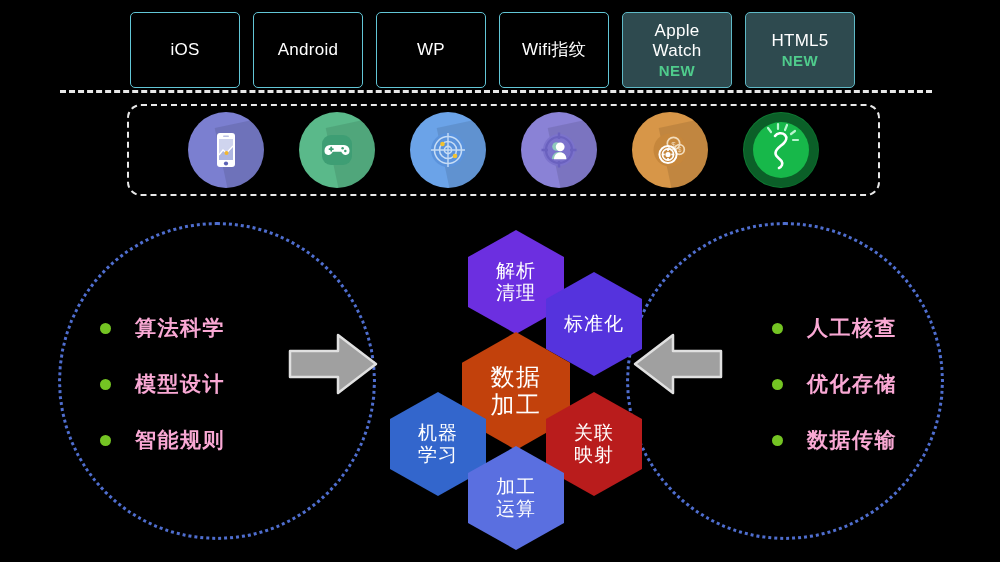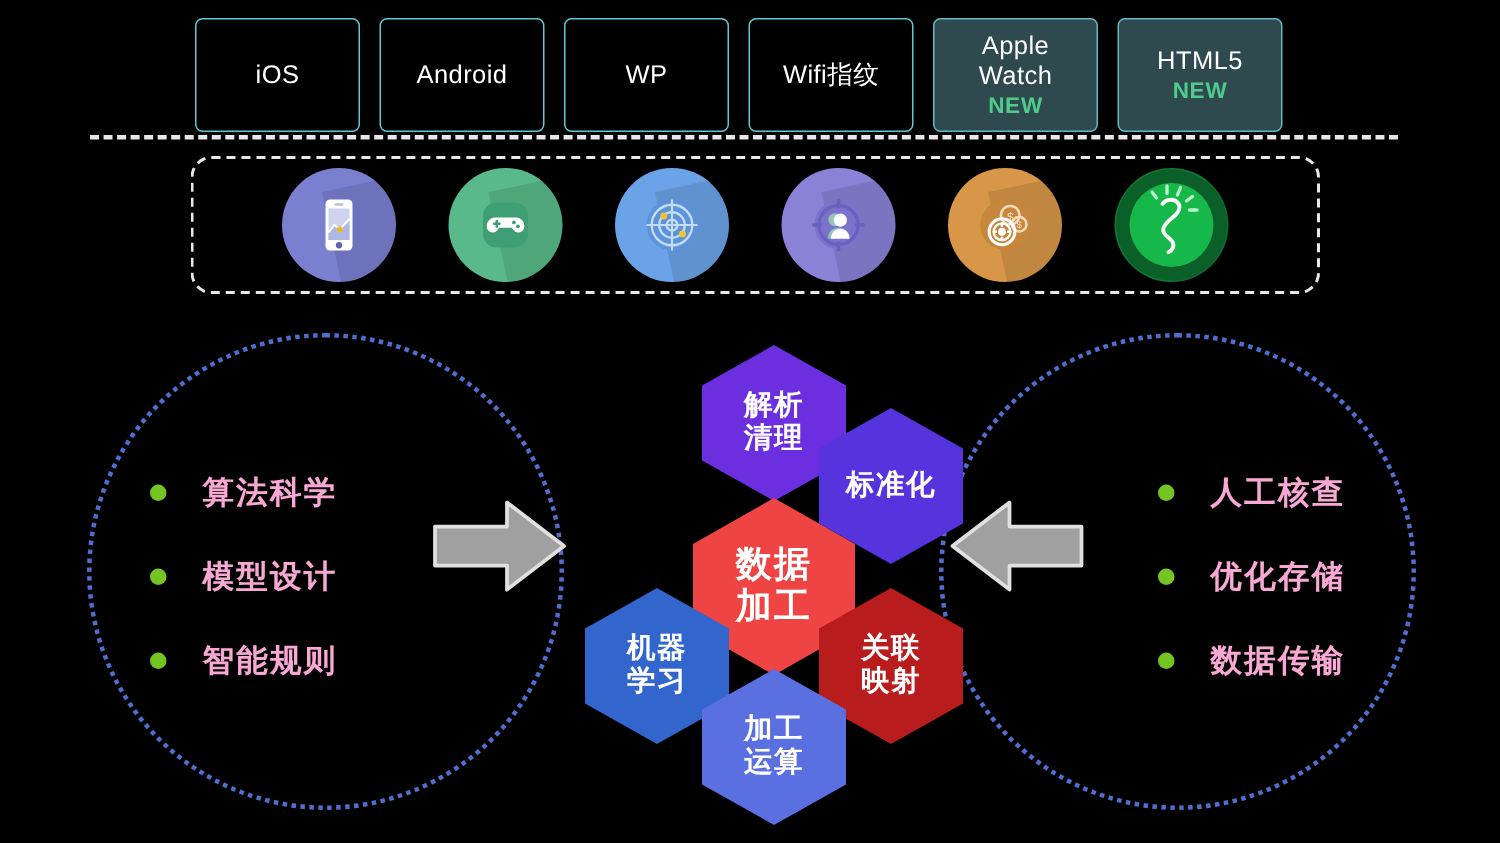--- a/index.html
+++ b/index.html
@@ -148,21 +148,21 @@
   .hex {
     position: absolute;
     width: 96px; height: 104px;
     clip-path: polygon(50% 0%, 100% 26%, 100% 74%, 50% 100%, 0% 74%, 0% 26%);
     display: flex;
     flex-direction: column;
     align-items: center;
     justify-content: center;
     color: #ffffff;
     font-size: 19px;
-    font-weight: bold;
+    font-weight: normal;
     line-height: 1.16;
     letter-spacing: 1px;
     text-align: right;
   }
   .hex.center {
     width: 108px; height: 118px;
     font-size: 24px;
     letter-spacing: 1.5px;
   }
   .hex span { display:block; }
@@ -362,21 +362,21 @@
     <div class="hex" id="hex-parse" style="background:#6c2fe0">
       <span>解析</span>
       <span>清理</span>
     </div>
 
 
     <div class="hex" id="hex-standard" style="background:#5533dd">
       <span>标准化</span>
     </div>
 
-    <div class="hex center" id="hex-core" style="background:#ef4444">
+    <div class="hex center" id="hex-core" style="background:#c2410c">
       <span>数据</span>
       <span>加工</span>
     </div>
 
     <div class="hex" id="hex-ml" style="background:#3366cc">
       <span>机器</span>
       <span>学习</span>
     </div>
 
     <div class="hex" id="hex-map" style="background:#b91c1c">

